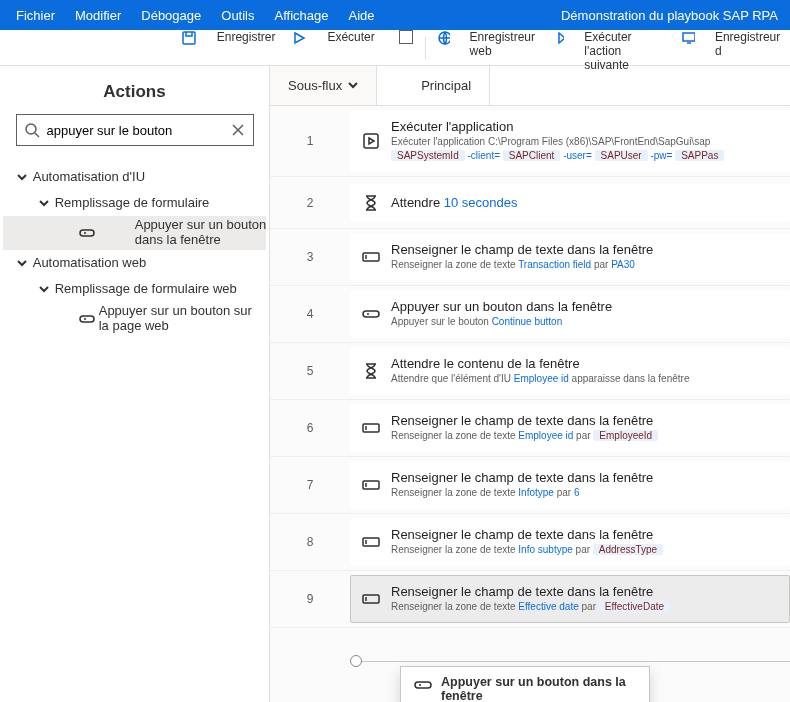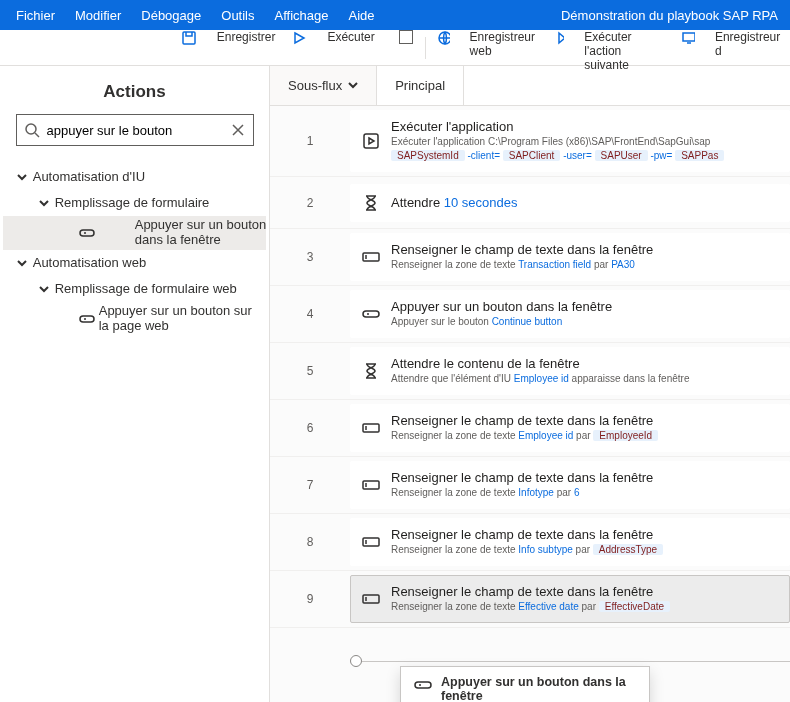--- a/index.html
+++ b/index.html
@@ -39,21 +39,21 @@
   .tree-row .ticon svg { width:16px; height:16px; stroke:#323130; fill:none; stroke-width:1.5; }
   .tree-row .label { padding-left:2px; line-height:1.2; }
   .tree-row.leaf .label-wrap { display:flex; flex-direction:column; line-height:1.15; }
   .tree-row.leaf { height:34px; }
   .depth0 { padding-left:14px; }
   .depth1 { padding-left:36px; }
   .depth2 { padding-left:72px; }
 
   
   .flow { flex:1; display:flex; flex-direction:column; overflow:hidden; }
-  .tabs { height:40px; display:flex; align-items:stretch; border-bottom:1px solid #e1dfdd; }
+  .tabs { height:40px; display:flex; align-items:stretch; border-bottom:1px solid #e1dfdd;gap:26px; }
   .tab { display:flex; align-items:center; padding:0 18px; font-size:13px; cursor:pointer; border-right:1px solid #e1dfdd; background:#faf9f8; }
   .tab.active { background:#fff; }
   .tab .chev { margin-left:6px; }
 
   .canvas { flex:1; overflow:auto; background:#fbfbfb; position:relative; }
   .step-row { display:flex; align-items:center; min-height:52px; border-bottom:1px solid #f0efee; }
   .step-num { width:80px; text-align:center; color:#605e5c; font-size:12px; }
   .step-body { flex:1; display:flex; align-items:center; gap:10px; background:#fff; border:1px solid transparent; padding:8px 10px; margin:4px 0; border-radius:2px; }
   .step-row.dragover .step-body { background:#ececec; border:1px solid #c8c6c4; }
   .step-icon { width:20px; height:20px; flex-shrink:0; }

